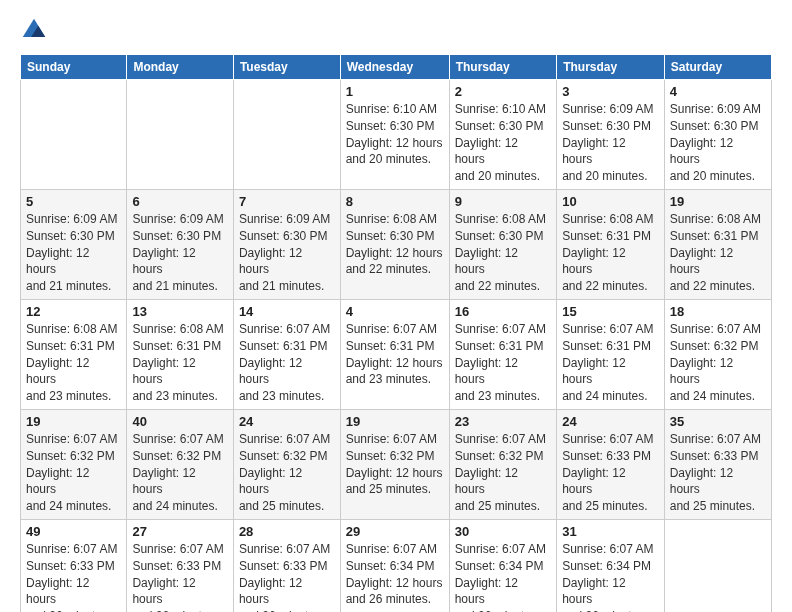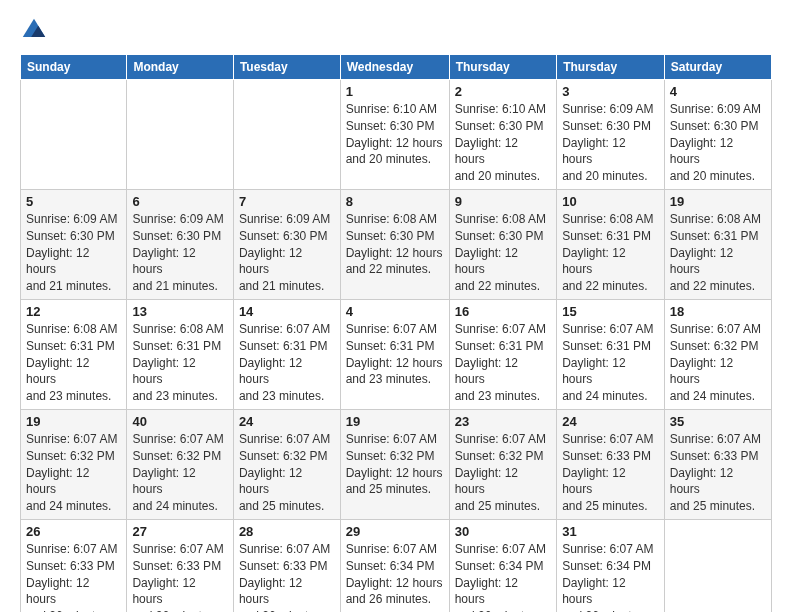--- a/index.html
+++ b/index.html
@@ -230,21 +230,21 @@
             <div class="day-num">24</div>
             <div class="day-info">Sunrise: 6:07 AM<br>Sunset: 6:33 PM<br>Daylight: 12 hours<br>and 25 minutes.</div>
           </td>
           <td>
             <div class="day-num">35</div>
             <div class="day-info">Sunrise: 6:07 AM<br>Sunset: 6:33 PM<br>Daylight: 12 hours<br>and 25 minutes.</div>
           </td>
         </tr>
         <tr>
           <td>
-            <div class="day-num">26</div>
+            <div class="day-num">49</div>
             <div class="day-info">Sunrise: 6:07 AM<br>Sunset: 6:33 PM<br>Daylight: 12 hours<br>and 26 minutes.</div>
           </td>
           <td>
             <div class="day-num">27</div>
             <div class="day-info">Sunrise: 6:07 AM<br>Sunset: 6:33 PM<br>Daylight: 12 hours<br>and 26 minutes.</div>
           </td>
           <td>
             <div class="day-num">28</div>
             <div class="day-info">Sunrise: 6:07 AM<br>Sunset: 6:33 PM<br>Daylight: 12 hours<br>and 26 minutes.</div>
           </td>

